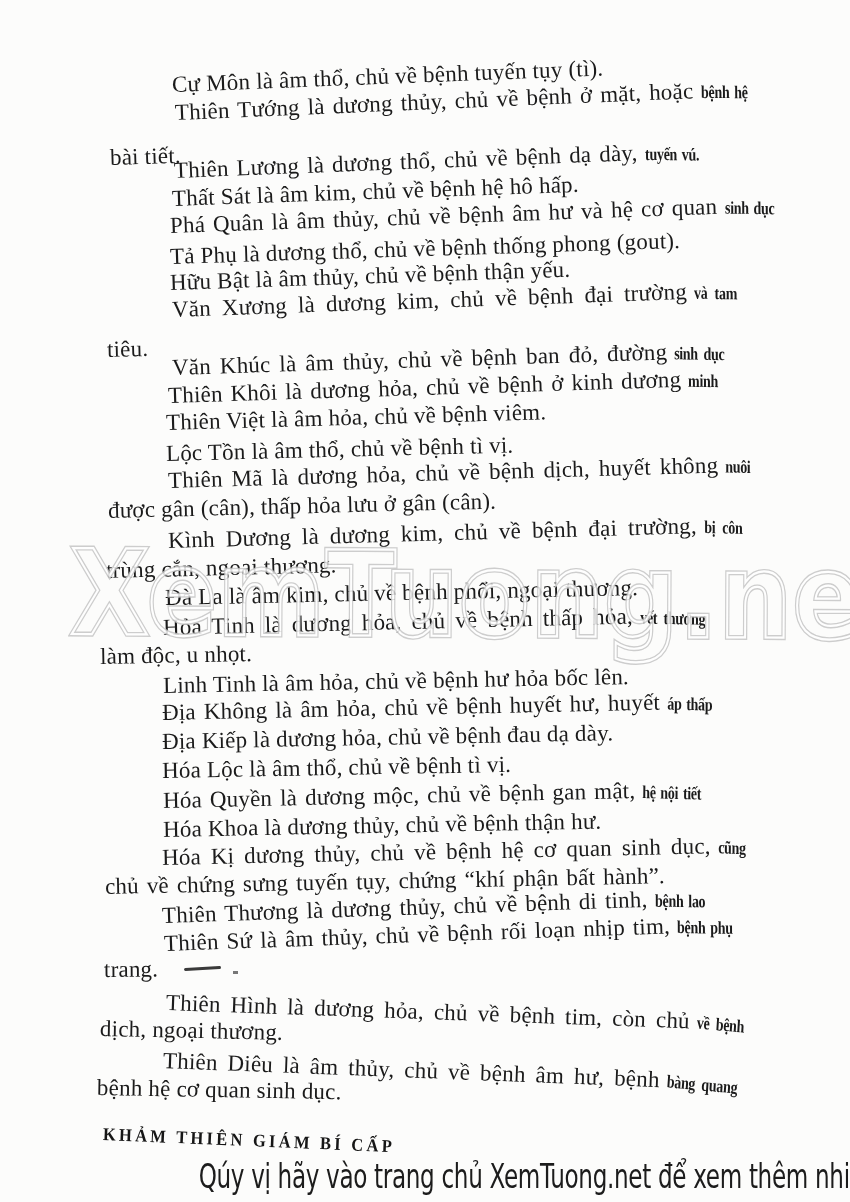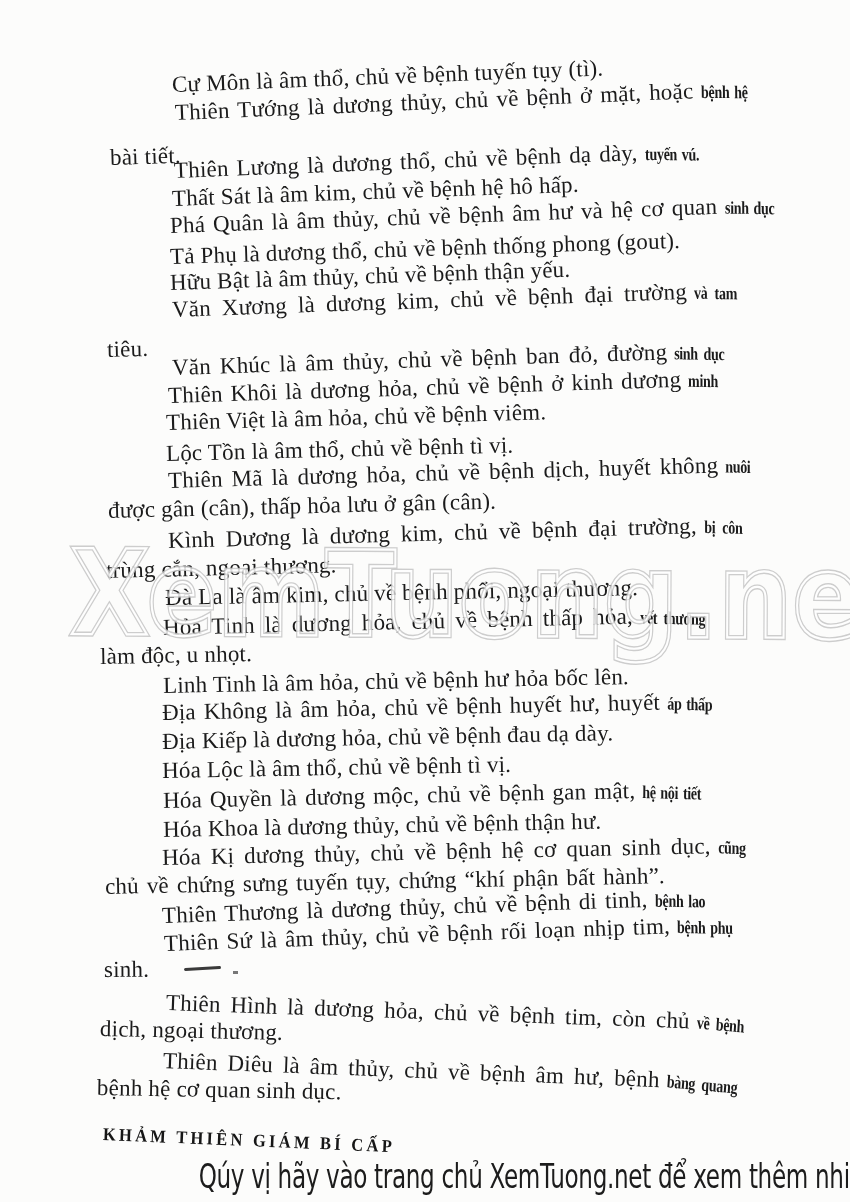--- a/index.html
+++ b/index.html
@@ -129,21 +129,21 @@
   <div class="ln" style="top:673px;left:163px;transform:rotate(-1.1deg)"><span>Linh Tinh là âm hỏa, chủ về bệnh hư hỏa bốc lên.</span><span class="tail"></span></div>
   <div class="ln" style="top:700px;left:162px;transform:rotate(-1.2deg);word-spacing:2px"><span>Địa Không là âm hỏa, chủ về bệnh huyết hư, huyết</span><span class="tail">áp thấp</span></div>
   <div class="ln" style="top:729px;left:162px;transform:rotate(-1.1deg)"><span>Địa Kiếp là dương hỏa, chủ về bệnh đau dạ dày.</span><span class="tail"></span></div>
   <div class="ln" style="top:758px;left:162px;transform:rotate(-1deg)"><span>Hóa Lộc là âm thổ, chủ về bệnh tì vị.</span><span class="tail"></span></div>
   <div class="ln" style="top:788px;left:163px;transform:rotate(-1.2deg);word-spacing:2px"><span>Hóa Quyền là dương mộc, chủ về bệnh gan mật,</span><span class="tail">hệ nội tiết</span></div>
   <div class="ln" style="top:817px;left:163px;transform:rotate(-1.1deg)"><span>Hóa Khoa là dương thủy, chủ về bệnh thận hư.</span><span class="tail"></span></div>
   <div class="ln" style="top:845px;left:162px;transform:rotate(-1.2deg);word-spacing:4px"><span>Hóa Kị dương thủy, chủ về bệnh hệ cơ quan sinh dục,</span><span class="tail">cũng</span></div>
   <div class="ln" style="top:874px;left:105px;transform:rotate(-1.1deg);word-spacing:2px"><span>chủ về chứng sưng tuyến tụy, chứng “khí phận bất hành”.</span><span class="tail"></span></div>
   <div class="ln" style="top:903px;left:162px;transform:rotate(-1.9deg);word-spacing:2px"><span>Thiên Thương là dương thủy, chủ về bệnh di tinh,</span><span class="tail">bệnh lao</span></div>
   <div class="ln" style="top:931px;left:164px;transform:rotate(-2deg);word-spacing:2px"><span>Thiên Sứ là âm thủy, chủ về bệnh rối loạn nhịp tim,</span><span class="tail">bệnh phụ</span></div>
-  <div class="ln" style="top:957px;left:104px;transform:rotate(-.5deg)"><span>sinh.</span><span class="tail"></span></div>
+  <div class="ln" style="top:957px;left:104px;transform:rotate(-.5deg)"><span>trang.</span><span class="tail"></span></div>
   <div class="ln" style="top:990px;left:166px;transform:rotate(2deg);word-spacing:4px"><span>Thiên Hình là dương hỏa, chủ về bệnh tim, còn chủ</span><span class="tail">về bệnh</span></div>
   <div class="ln" style="top:1016px;left:100px;transform:rotate(1.2deg)"><span>dịch, ngoại thương.</span><span class="tail"></span></div>
   <div class="ln" style="top:1048px;left:163px;transform:rotate(2.2deg);word-spacing:4px"><span>Thiên Diêu là âm thủy, chủ về bệnh âm hư, bệnh</span><span class="tail">bàng quang</span></div>
   <div class="ln" style="top:1075px;left:97px;transform:rotate(1deg)"><span>bệnh hệ cơ quan sinh dục.</span><span class="tail"></span></div>
 
   <div class="dash"></div>
   <div class="dash-dot"></div>
 
   <div class="wm">
     <span class="wm-outer">XemTuong.net</span>

